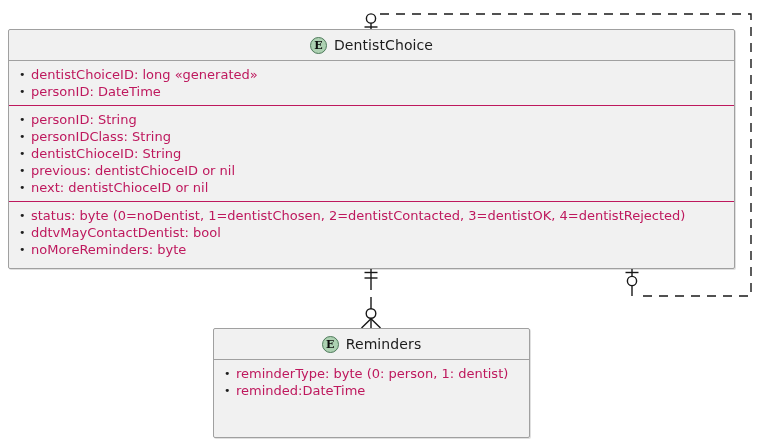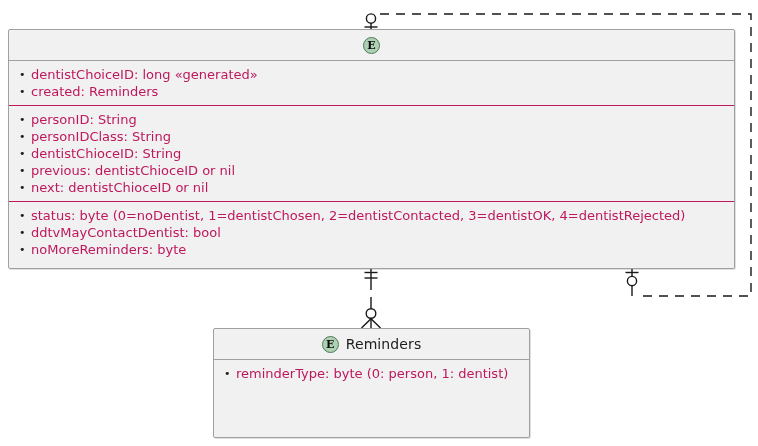--- a/index.html
+++ b/index.html
@@ -142,28 +142,29 @@
 
     <circle class="edge-sym-fillwhite" cx="371" cy="313.5" r="4.8"></circle>
     <path class="edge-sym" d="M 371 318.5 L 371 328"></path>
     <path class="edge-sym" d="M 361.5 328 L 371 318.8 L 380.5 328"></path>
   </svg>
 
   <div class="uml-class" style="left:8px; top:29px; width:727px; height:240px;">
 
     <div class="class-title">
       <span class="entity-badge">E</span>
+      <span class="class-title-text">DentistChoice</span>
     </div>
 
     <div class="compartment">
       <div class="attr">
         <span class="attr-text">dentistChoiceID: long «generated»</span>
       </div>
       <div class="attr">
-        <span class="attr-text">created: Reminders</span>
+        <span class="attr-text">personID: DateTime</span>
       </div>
     </div>
 
     <div class="compartment">
       <div class="attr">
         <span class="attr-text">personID: String</span>
       </div>
       <div class="attr">
         <span class="attr-text">personIDClass: String</span>
       </div>
@@ -196,16 +197,19 @@
     <div class="class-title">
       <span class="entity-badge">E</span>
       <span class="class-title-text">Reminders</span>
     </div>
 
 
     <div class="compartment">
       <div class="attr">
         <span class="attr-text">reminderType: byte (0: person, 1: dentist)</span>
       </div>
+      <div class="attr">
+        <span class="attr-text">reminded:DateTime</span>
+      </div>
     </div>
   </div>
 
 </div>
 
 </body></html>

